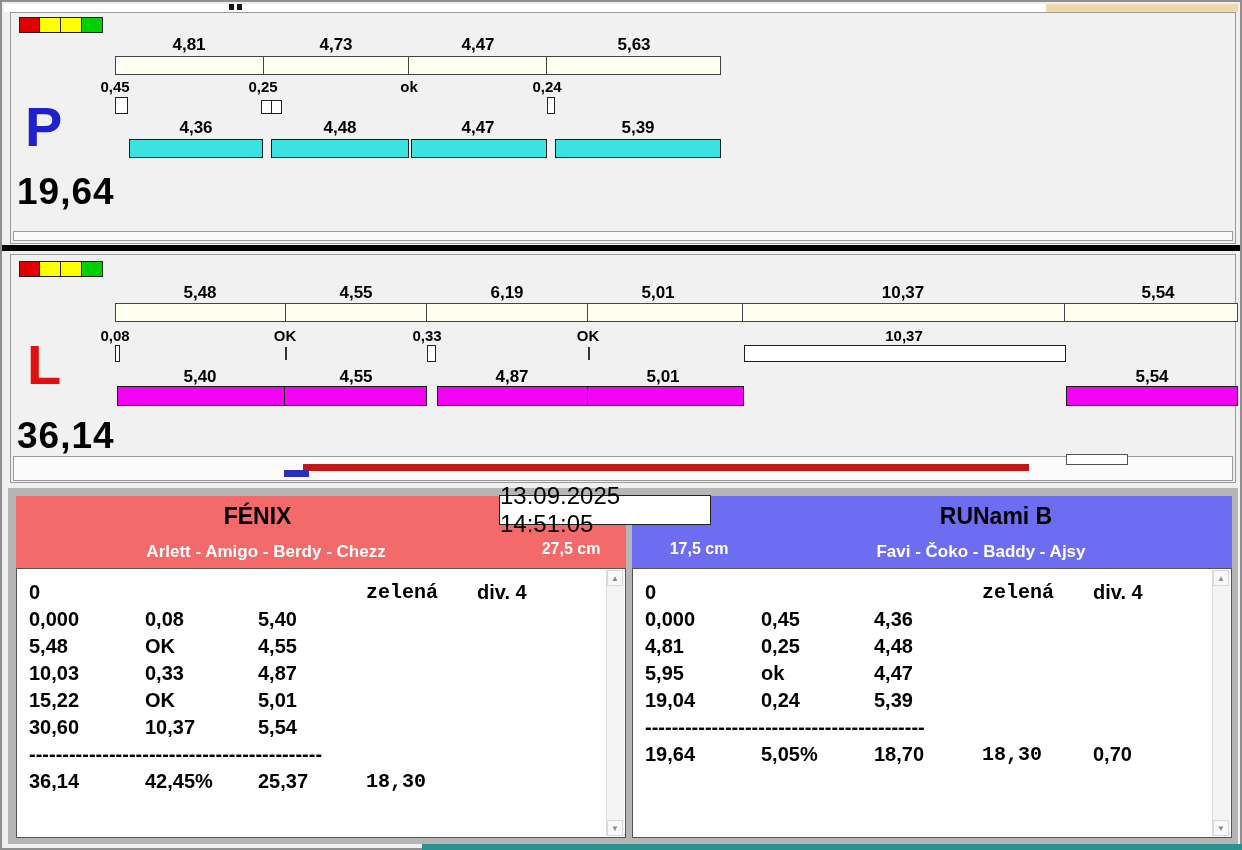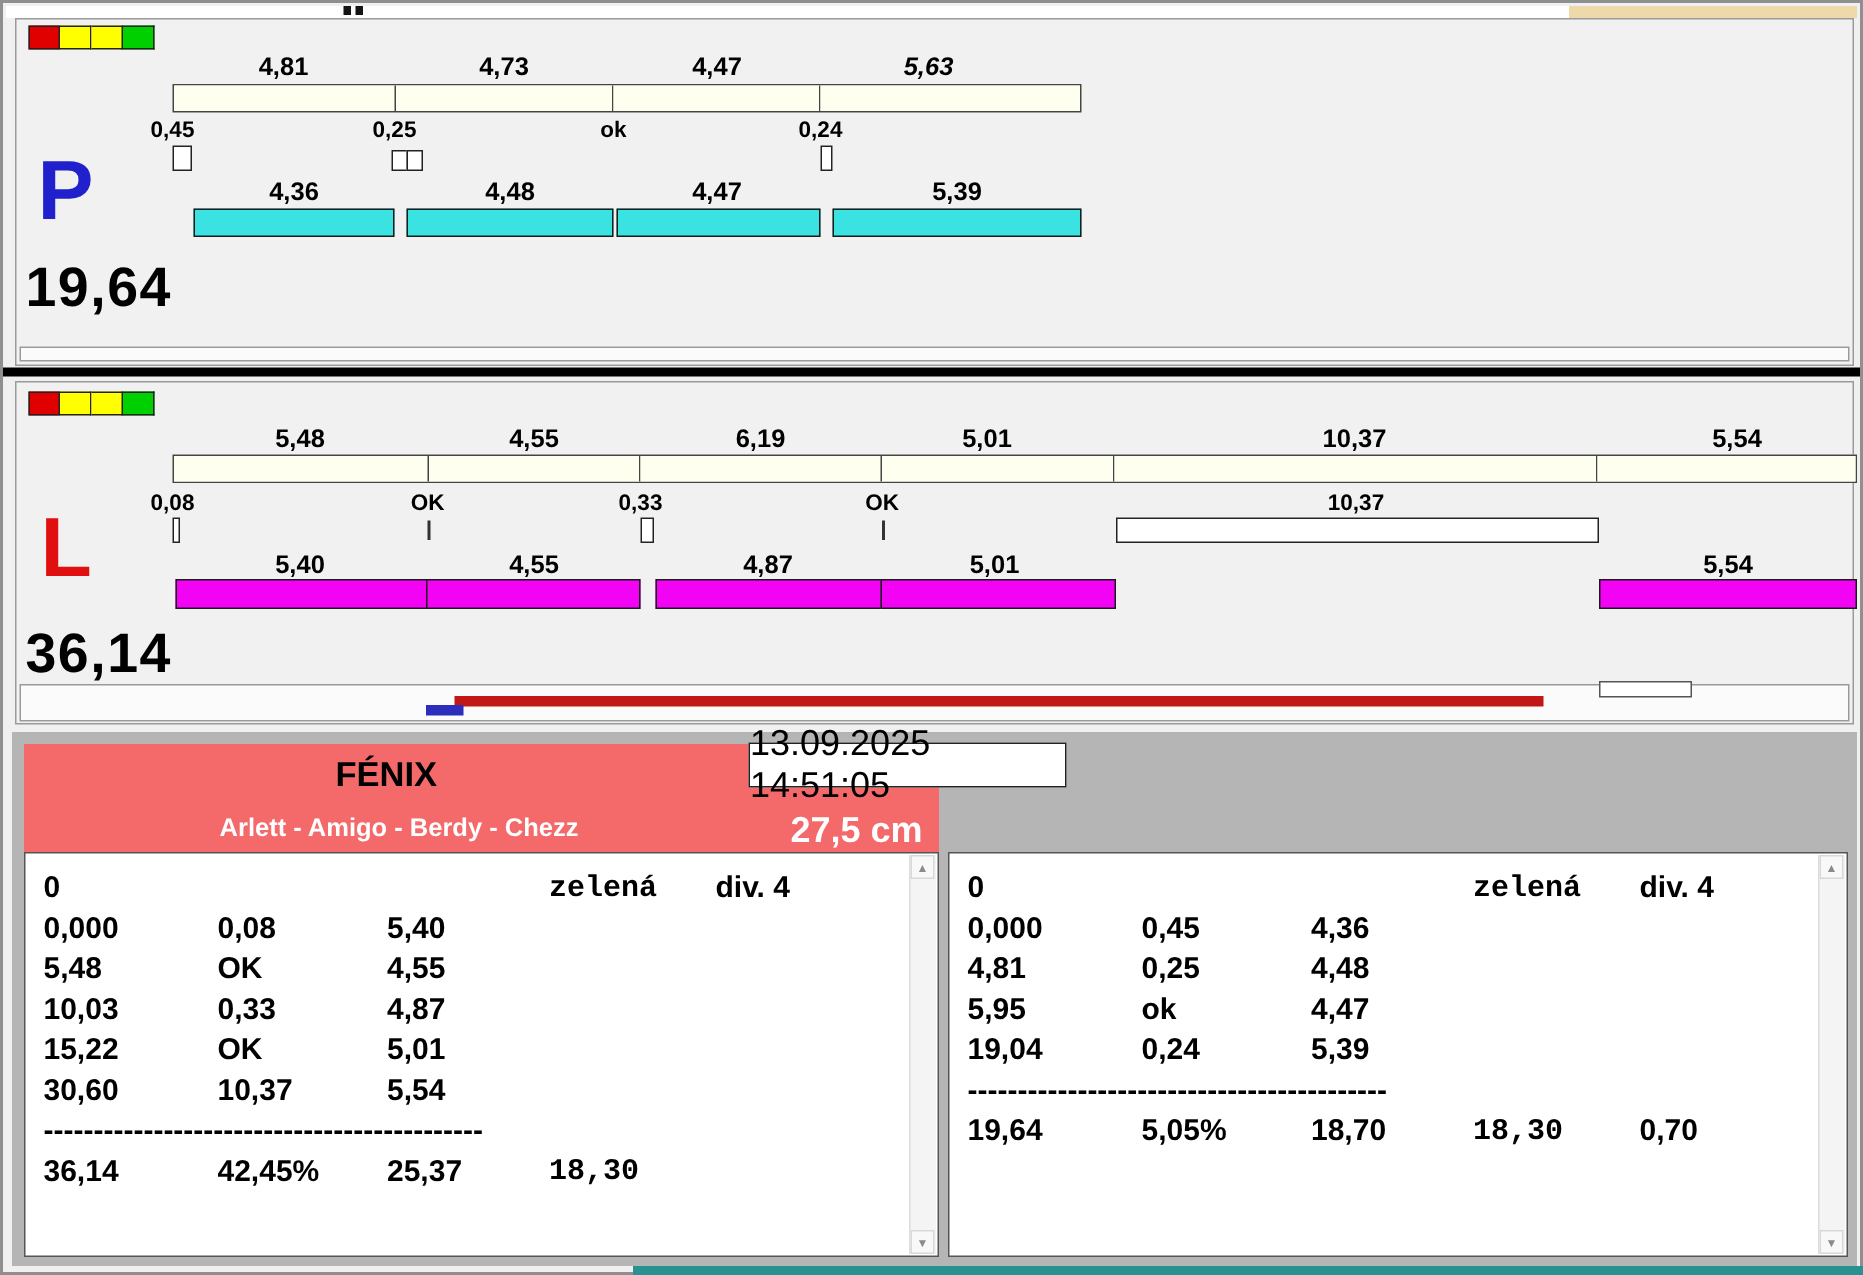--- a/index.html
+++ b/index.html
@@ -54,21 +54,21 @@
   
   .bottom-backing{position:absolute;left:6px;top:486px;width:1230px;height:356px;background:#b5b5b5;}
   .card{position:absolute;width:610px;height:342px;}
   .card-left{left:8px;top:8px;}
   .card-right{left:624px;top:8px;width:600px;}
   .card-header{position:absolute;left:0;top:0;right:0;height:72px;}
   .header-red{background:#f4696a;}
   .header-blue{background:#6d6df2;}
   .card-title{position:absolute;top:7px;font-size:23px;font-weight:bold;color:#000;text-align:center;white-space:nowrap;}
   .card-sub{position:absolute;top:46px;font-size:17px;font-weight:bold;color:#fff;text-align:center;white-space:nowrap;}
-  .card-height{position:absolute;top:44px;font-size:24px;font-weight:bold;color:#fff;text-align:center;white-space:nowrap;}
+  .card-height{position:absolute;top:44px;font-size:16px;font-weight:bold;color:#fff;text-align:center;white-space:nowrap;}
   .card-body{position:absolute;left:0;right:0;top:72px;bottom:0;background:#fff;border:1px solid #555;box-sizing:border-box;}
   .trow{position:absolute;left:12px;right:22px;height:26px;font-size:20px;font-weight:bold;color:#000;}
   .trow span{position:absolute;top:0;white-space:nowrap;}
   .c1{left:0;}
   .c2{left:116px;}
   .c3{left:229px;}
   .c4{left:337px;font-family:Liberation Mono, monospace;}
   .c5{left:448px;}
   .divider-row span{letter-spacing:0;}
 
@@ -98,21 +98,21 @@
     <div class="squares">
       <div class="sq sq-red"></div>
       <div class="sq sq-yellow"></div>
       <div class="sq sq-yellow"></div>
       <div class="sq sq-green"></div>
     </div>
 
     <div class="bar-label" style="left:178px;top:22px;">4,81</div>
     <div class="bar-label" style="left:325px;top:22px;">4,73</div>
     <div class="bar-label" style="left:467px;top:22px;">4,47</div>
-    <div class="bar-label" style="left:608px;top:22px;font-style:italic;">5,63</div>
+    <div class="bar-label" style="left:623px;top:22px;">5,63</div>
 
     <div class="run-bar" style="left:104px;top:43px;width:606px;">
       <div class="run-seg" style="width:24.49%;"></div>
       <div class="run-seg" style="width:24.08%;"></div>
       <div class="run-seg" style="width:22.76%;"></div>
       <div class="run-seg" style="width:28.67%;"></div>
     </div>
 
     <div class="fault-label" style="left:104px;top:65px;">0,45</div>
     <div class="fault-label" style="left:252px;top:65px;">0,25</div>
@@ -261,20 +261,25 @@
           <span class="c5"></span>
         </div>
         <div class="scrollbar">
           <div class="scroll-btn scroll-up">▲</div>
           <div class="scroll-btn scroll-down">▼</div>
         </div>
       </div>
     </div>
 
     <div class="card card-right">
+      <div class="card-header header-blue">
+        <div class="card-title" style="left:130px;width:468px;">RUNami B</div>
+        <div class="card-sub" style="left:100px;width:498px;">Favi - Čoko - Baddy - Ajsy</div>
+        <div class="card-height" style="left:12px;width:110px;">17,5 cm</div>
+      </div>
       <div class="card-body">
         <div class="trow" style="top:12px;">
           <span class="c1">0</span>
           <span class="c2"></span>
           <span class="c3"></span>
           <span class="c4">zelená</span>
           <span class="c5">div. 4</span>
         </div>
         <div class="trow" style="top:39px;">
           <span class="c1">0,000</span>

